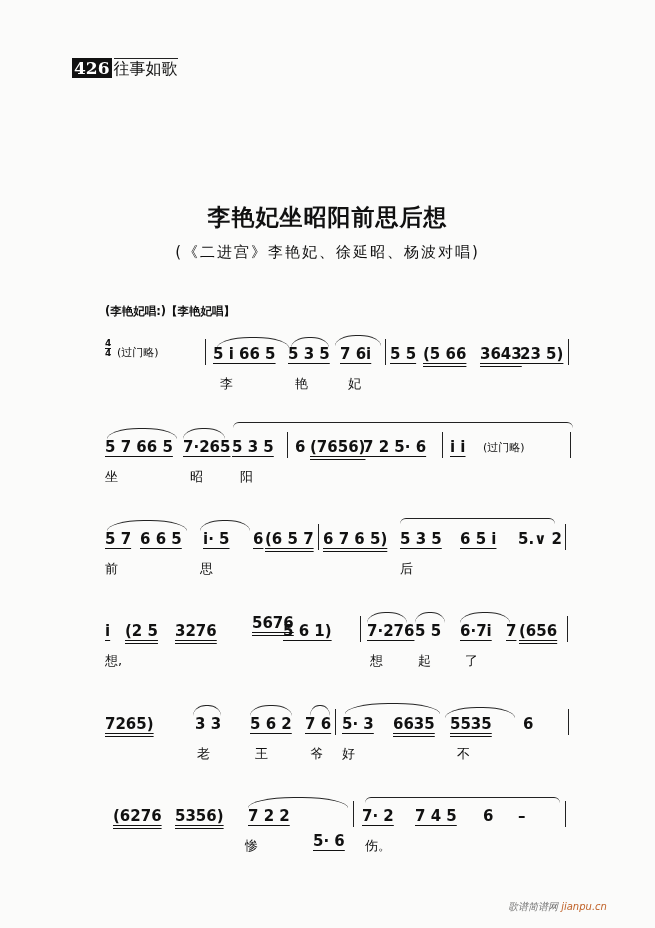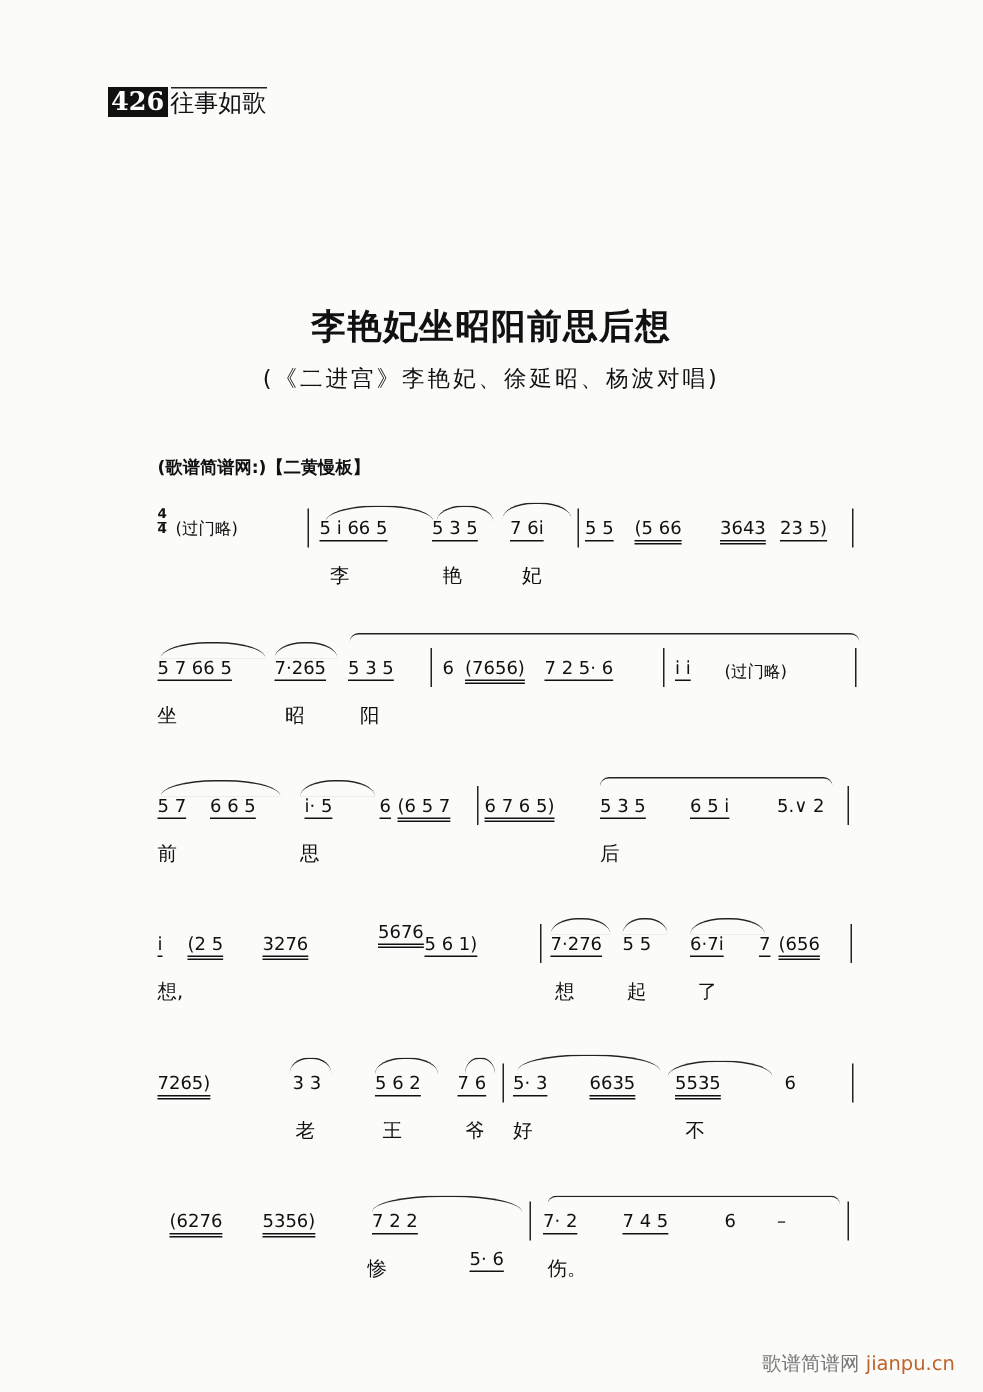--- a/index.html
+++ b/index.html
@@ -7,42 +7,42 @@
     width:655px; height:928px; background:#fbfbfa; position:relative; overflow:hidden;
     font-family:"DejaVu Sans", sans-serif; color:#111;
   }
   .header { position:absolute; left:72px; top:58px; height:20px; display:flex; align-items:center; }
   .pagenum { background:#111; color:#fff; font-family:"DejaVu Serif", serif; font-weight:bold; font-size:17px; padding:0 2px; line-height:20px; }
   .booktitle { font-size:16px; margin-left:2px; border-top:1px solid #222; line-height:19px; }
   .title { position:absolute; left:0; width:655px; top:202px; text-align:center; font-family:"DejaVu Serif", serif; font-weight:bold; font-size:23px; letter-spacing:1px; }
   .subtitle { position:absolute; left:0; width:655px; top:243px; text-align:center; font-size:15px; letter-spacing:2px; }
   .intro { position:absolute; left:105px; top:304px; font-size:11.5px; font-weight:bold; }
   .line { position:absolute; left:105px; width:475px; height:60px; }
-  .tok { position:absolute; font-family:"DejaVu Sans", sans-serif; font-weight:normal; font-size:12px; white-space:nowrap; }
+  .tok { position:absolute; font-family:"DejaVu Sans", sans-serif; font-weight:bold; font-size:15px; white-space:nowrap; }
   .tok.u { text-decoration:underline; text-decoration-style:solid; text-underline-offset:4px; }
   .tok.uu { text-decoration:underline double; text-underline-offset:4px; }
   .note { position:absolute; font-size:11px; white-space:nowrap; }
   .bar { position:absolute; width:1px; height:26px; background:#222; }
   .lyric { position:absolute; font-size:13px; white-space:nowrap; }
   .slur { position:absolute; border-top:1px solid #222; border-radius:50% 50% 0 0 / 12px 12px 0 0; height:10px; }
   .timesig { position:absolute; font-size:9px; font-weight:bold; line-height:9px; text-align:center; }
-  .watermark { position:absolute; left:508px; top:900px; font-size:13px; color:#777; font-family:"DejaVu Serif", serif; }
+  .watermark { position:absolute; left:508px; top:900px; font-size:10px; color:#777; font-family:"DejaVu Serif", serif;font-style:italic; }
   .watermark span { color:#c0632a; font-family:"DejaVu Sans", sans-serif; }
 </style>
 </head>
 <body>
 
 <div class="header">
   <span class="pagenum">426</span>
   <span class="booktitle">往事如歌</span>
 </div>
 
 <div class="title">李艳妃坐昭阳前思后想</div>
 <div class="subtitle">(《二进宫》李艳妃、徐延昭、杨波对唱)</div>
-<div class="intro">(歌谱简谱网:)【二黄慢板】</div>
+<div class="intro">(李艳妃唱:)【李艳妃唱】</div>
 
 <div class="line" style="top:335px;">
   <div class="timesig" style="left:0;top:4px;">
     <div>4</div>
       <div style="border-top:1px solid #111;">4</div>
   </div>
   <span class="note" style="left:12px;top:10px;">(过门略)</span>
   <div class="bar" style="left:100px;top:4px;"></div>
   <div class="slur" style="left:112px;top:2px;width:72px;"></div>
   <div class="slur" style="left:186px;top:2px;width:38px;"></div>

